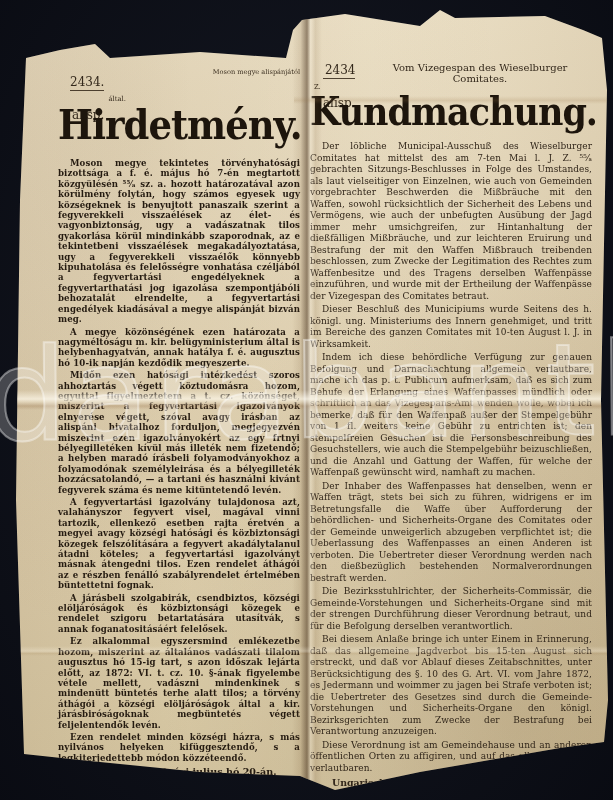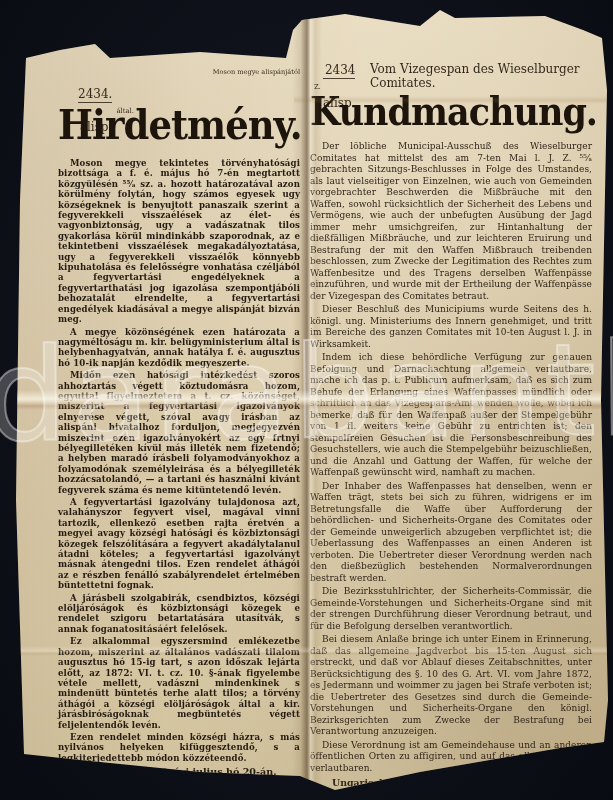--- a/index.html
+++ b/index.html
@@ -50,25 +50,25 @@
     background:linear-gradient(180deg, transparent, rgba(250,244,228,0.30) 50%, rgba(150,115,70,0.12) 75%, transparent);
   }
   
   .col{position:absolute;z-index:4;color:#261c12;}
   .col-left{left:44px;top:54px;width:242px;}
   .col-right{left:296px;top:46px;width:282px;}
 
   .ref-row{position:relative;height:26px;font-size:6.8px;color:#33281b;}
   .frac{display:inline-block;text-align:right;vertical-align:middle;line-height:1.15;font-size:12px;}
   .frac .den{display:block;border-top:0.7px solid rgba(50,38,24,0.85);padding-top:18px;}
-  .ref-left-block{position:absolute;left:12px;top:24px;margin-left:8px;}
+  .ref-left-block{position:absolute;left:12px;top:12px;}
   .ref-label{vertical-align:middle;margin-left:2px;}
   .office-left{position:absolute;right:0;top:4px;width:160px;text-align:right;font-size:6.6px;color:#3a2e1f;}
   .ref-right-block{position:absolute;left:4px;top:8px;}
-  .office-right{position:absolute;left:60px;top:6px;width:220px;text-align:left;font-size:12px;color:#33281b;}
+  .office-right{position:absolute;left:60px;top:6px;width:220px;text-align:center;font-size:10px;color:#33281b;}
 
   .headline{
     text-align:center;font-weight:900;color:#1d150c;
     font-family:"DejaVu Serif", serif;
     transform:scaleY(1.12);transform-origin:top center;
   }
   .headline-left{font-size:37px;letter-spacing:-1px;margin:10px 0 14px 0;}
   .headline-right{font-size:35px;letter-spacing:-1px;margin:6px 0 12px 0;}
 
   .body-text p{

